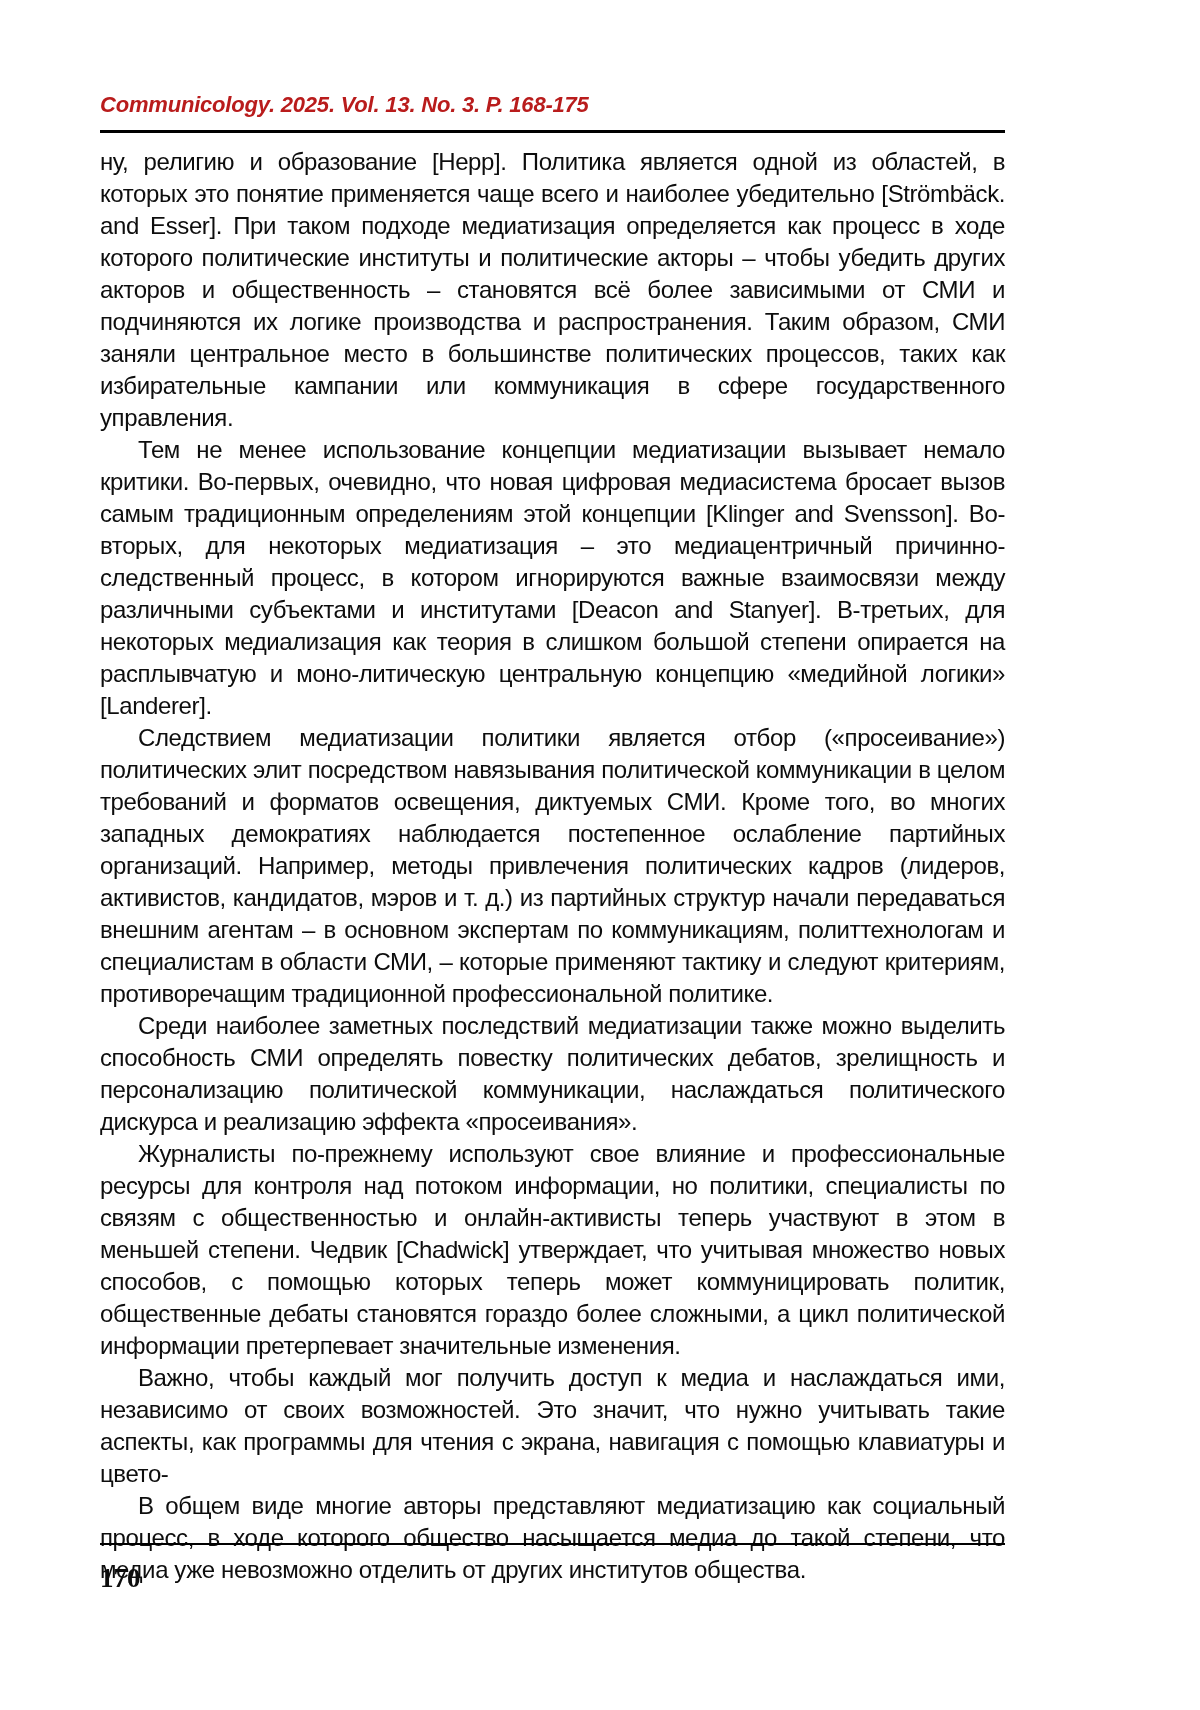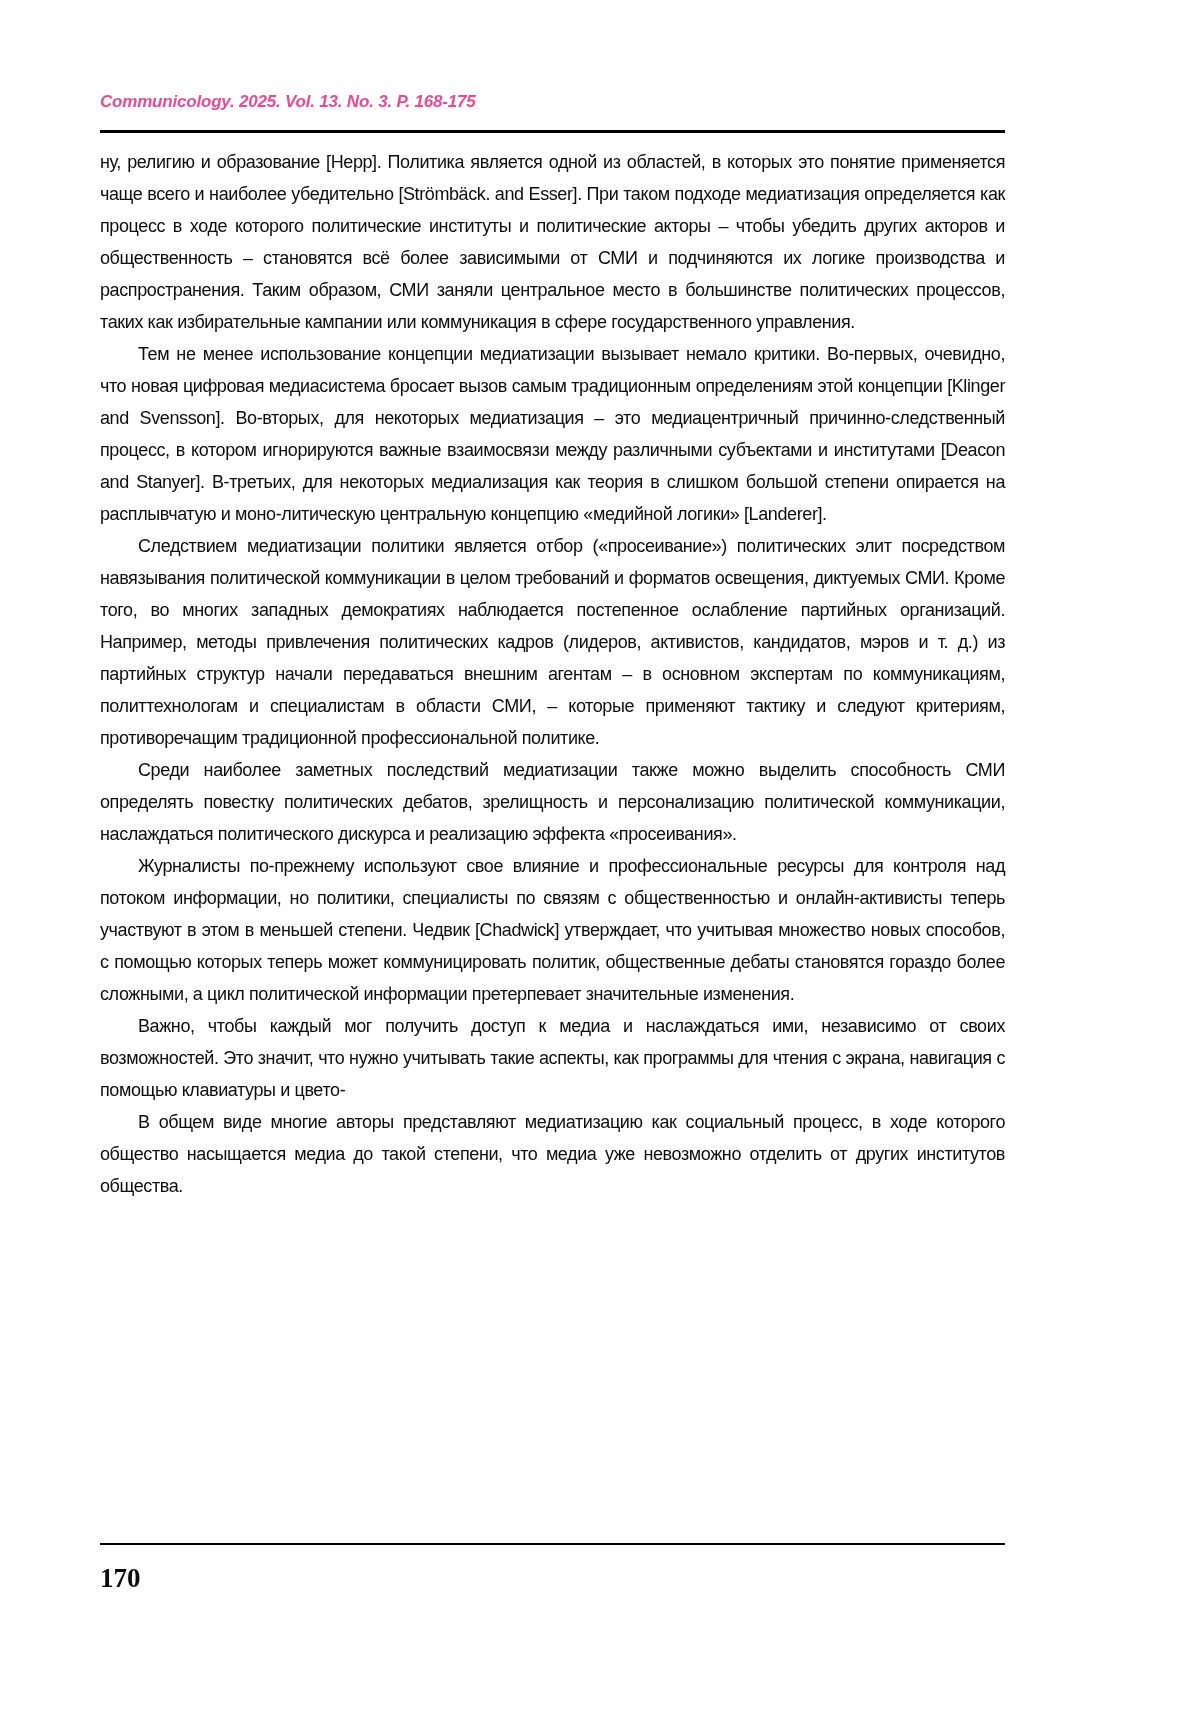--- a/index.html
+++ b/index.html
@@ -16,40 +16,40 @@
   .running-head {
     position: absolute;
     top: 92px;
     left: 100px;
     width: 905px;
     display: flex;
     justify-content: space-between;
     align-items: baseline;
     font-weight: bold;
     font-style: italic;
-    font-size: 17px;
+    font-size: 22px;
     letter-spacing: -0.2px;
-    color: #ec4899;
+    color: #b91c1c;
   }
   .rule-top {
     position: absolute;
     top: 130px;
     left: 100px;
     width: 905px;
     border: none;
     border-top: 3px solid #000000;
   }
   .article-body {
     position: absolute;
     top: 146px;
     left: 100px;
     width: 905px;
   }
   .article-body p {
-    font-size: 18px;
+    font-size: 24px;
     line-height: 32px;
     letter-spacing: -0.4px;
     text-align: justify;
     text-indent: 38px;
     color: #0d0d0d;
   }
   .article-body p.continuation {
     text-indent: 0;
   }
   .page-footer {

